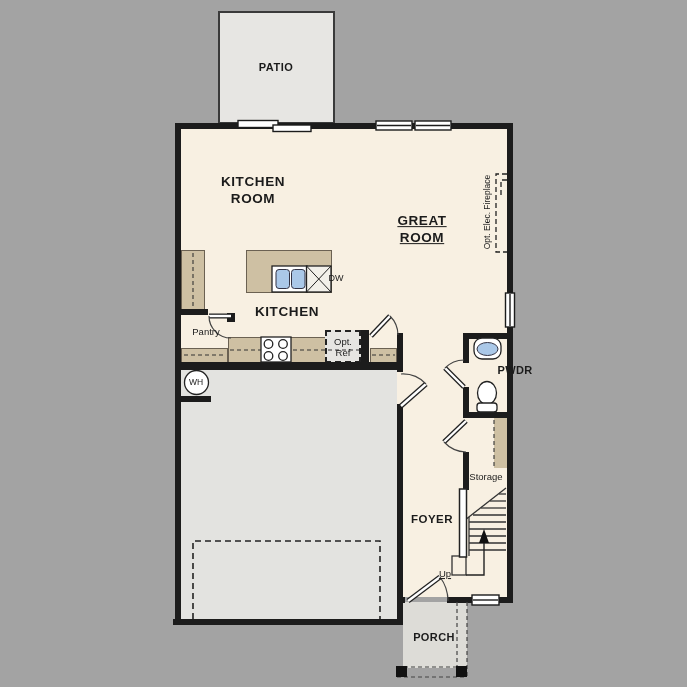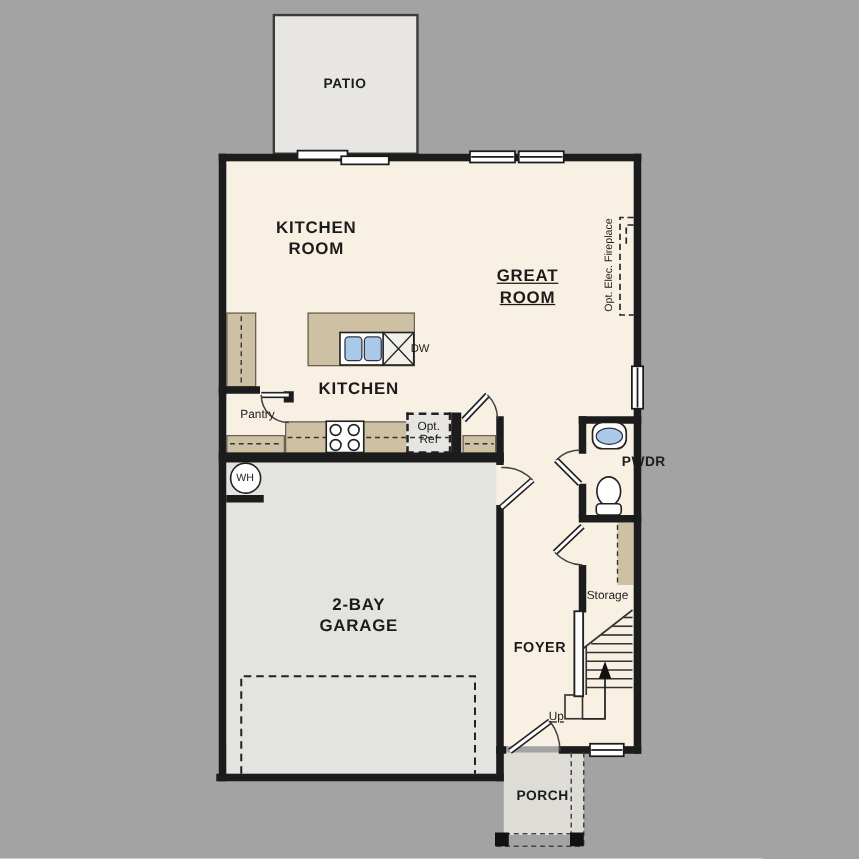--- a/index.html
+++ b/index.html
@@ -214,23 +214,19 @@
   <div class="lbl sm" style="left:196px;top:382px;font-size:8.5px;">WH</div>
 
   <div class="lbl" style="left:515px;top:371px;font-size:11px;letter-spacing:.4px;">PWDR</div>
 
   <div class="lbl sm" style="left:486px;top:477px;font-size:9.5px;">Storage</div>
 
   <div class="lbl" style="left:432px;top:519px;font-size:11.5px;letter-spacing:.5px;">FOYER</div>
 
   <div class="lbl sm" style="left:445px;top:574px;font-size:9.5px;text-decoration:underline;">Up</div>
 
-  <div class="lbl" style="left:287px;top:493px;font-size:13.5px;letter-spacing:.6px;">
-    <span style="display:block;">2-BAY</span>
-    <span style="display:block;">GARAGE</span>
-  </div>
 
   <div class="lbl" style="left:434px;top:638px;font-size:11px;letter-spacing:.4px;">PORCH</div>
 
 
   <div class="lbl sm" style="left:487px;top:212px;font-size:8.5px;transform:translate(-50%,-50%) rotate(-90deg);">Opt. Elec. Fireplace</div>
 
 </div>
 
 </body></html>

